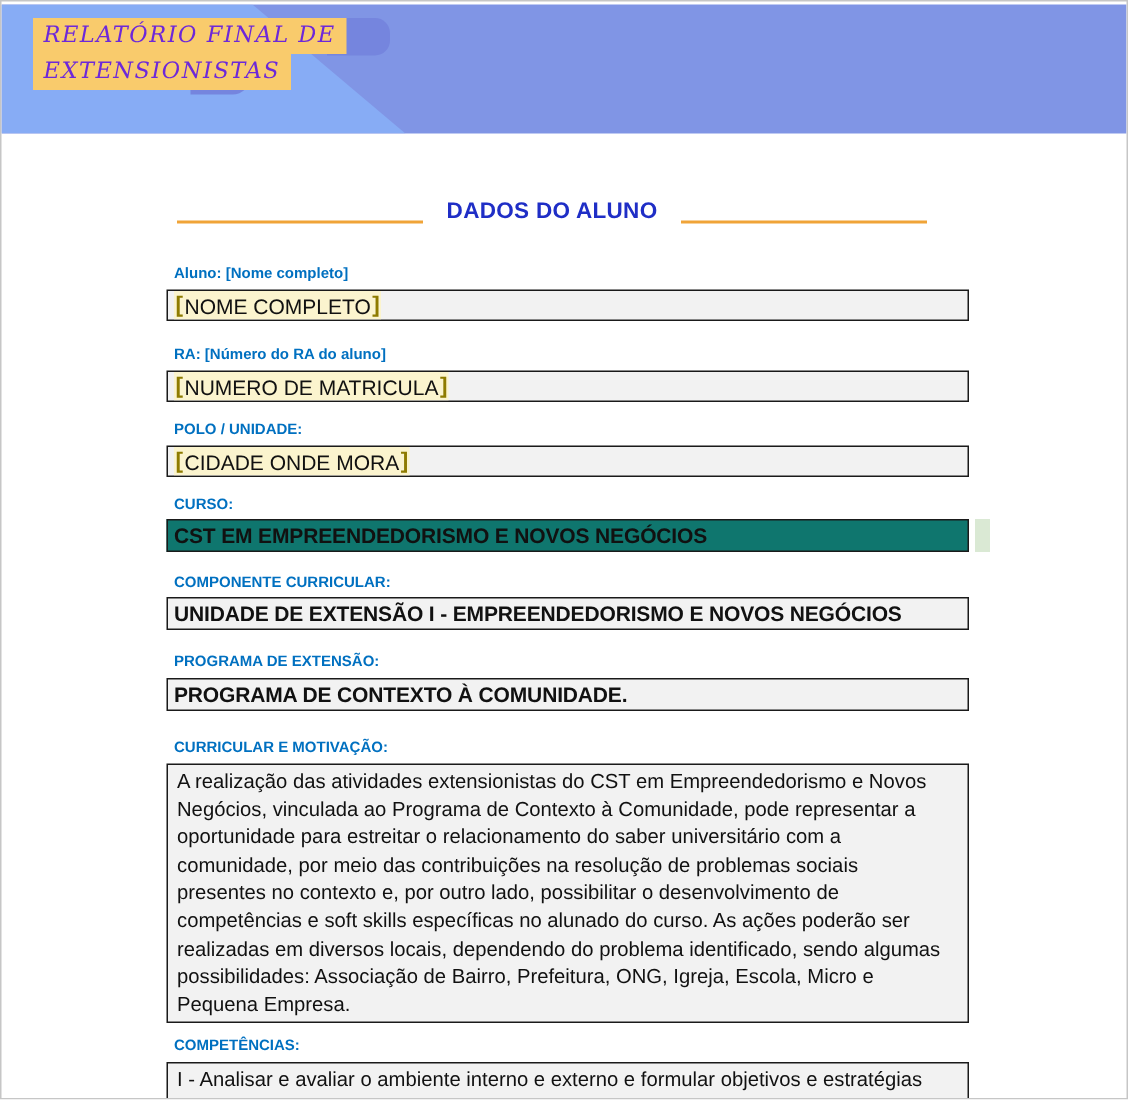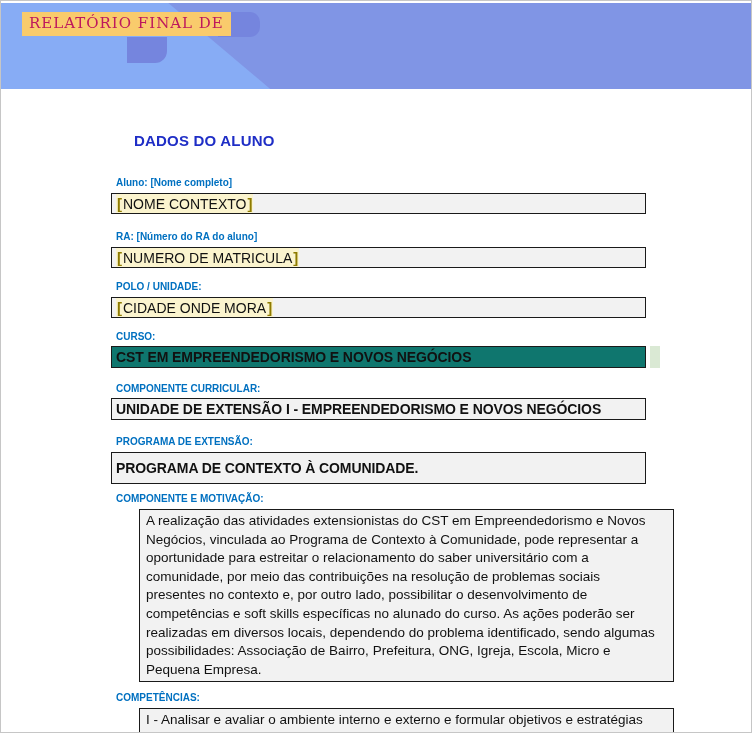--- a/index.html
+++ b/index.html
@@ -12,74 +12,77 @@
   
   .banner { position:absolute; left:0; top:2px; width:750px; height:86px; background:#8095E5; overflow:hidden; }
   .banner-light { position:absolute; inset:0; background:#87ACF5;
     clip-path:polygon(0% 0%, 22.3% 0%, 35.9% 100%, 0% 100%); }
   .step1 { position:absolute; left:217px; top:9px; width:42px; height:25px; background:#7585DE; border-radius:0 10px 10px 0; }
   .step2 { position:absolute; left:126px; top:34px; width:40px; height:26px; background:#7585DE; border-radius:0 0 12px 0; }
   .banner-title { position:absolute; left:21px; top:9px; }
   .title-line { display:table; background:#F9CB6C; padding:2px 7px 3px 7px; }
   .title-line span {
     font-family:"DejaVu Serif", serif; font-size:15px; line-height:19px;
-    letter-spacing:1px; color:#be185d; white-space:nowrap;
+    letter-spacing:1px; color:#6d28d9; white-space:nowrap;font-style:italic;
   }
 
   
   .section-head { position:absolute; left:117px; top:130px; width:500px; height:18px;
-    display:flex; align-items:flex-start;flex-direction:column; }
+    display:flex; align-items:flex-end; }
   .divider { flex:1; height:2px; background:#F0A438; }
   .section-title { margin:0 16px; font-size:15px; font-weight:bold; color:#1F2EC6; letter-spacing:0.2px; white-space:nowrap; }
 
   
   .field-label { position:absolute; left:115px; font-size:10px; font-weight:bold; color:#0070C0; white-space:nowrap; }
   .fbox {
     position:absolute; left:110px; width:535px; height:21px;
     background:#F2F2F2; border:1.5px solid #1a1a1a;
     display:flex; align-items:center; padding:0 4px;
     font-size:14px; color:#111111; white-space:nowrap; overflow:hidden;
   }
   .fbox.bold { font-weight:bold; letter-spacing:-0.1px; }
   .fbox.green { background:#0f766e; }
   .green-strip { position:absolute; left:649px; width:10px; background:#DAE9D4; }
   .hl { background:#FBF4CE; padding:1px 0; display:inline-flex; align-items:center; }
   .br { color:#8E7B00; font-weight:600; font-size:15px; padding:0 1px; line-height:17px; }
   .fbox.para {
     height:auto; min-height:21px; align-items:flex-start; display:block;
-    white-space:pre-line; font-size:13.5px; line-height:18.6px; padding:2px 6px;margin-left:28px;
+    white-space:pre-line; font-size:13.5px; line-height:18.6px; padding:2px 6px;
   }
 </style>
 </head>
 <body>
 
 <div class="page">
 
   <div class="banner">
     <div class="banner-light"></div>
     <div class="step1"></div>
     <div class="step2"></div>
     <div class="banner-title">
       <div class="title-line">
           <span>RELATÓRIO FINAL DE</span>
         </div>
+      <div class="title-line">
+          <span>EXTENSIONISTAS</span>
+        </div>
     </div>
   </div>
 
   <div class="section-head">
     <div class="divider"></div>
     <div class="section-title">DADOS DO ALUNO</div>
     <div class="divider"></div>
   </div>
 
   <div class="field-label" style="top:176px">Aluno: [Nome completo]</div>
   <div class="fbox" style="top:192px">
     <span class="hl">
         <span class="br">[</span>
-        <span>NOME CONTEXTO</span>
+        <span>NOME COMPLETO</span>
         <span class="br">]</span>
       </span>
   </div>
 
   <div class="field-label" style="top:230px">RA: [Número do RA do aluno]</div>
   <div class="fbox" style="top:246px">
     <span class="hl">
         <span class="br">[</span>
         <span>NUMERO DE MATRICULA</span>
         <span class="br">]</span>
@@ -100,25 +103,25 @@
     <span>CST EM EMPREENDEDORISMO E NOVOS NEGÓCIOS</span>
   </div>
   <div class="green-strip" style="top:345px; height:22px"></div>
 
   <div class="field-label" style="top:382px">COMPONENTE CURRICULAR:</div>
   <div class="fbox bold" style="top:397px; height:22px">
     <span>UNIDADE DE EXTENSÃO I - EMPREENDEDORISMO E NOVOS NEGÓCIOS</span>
   </div>
 
   <div class="field-label" style="top:435px">PROGRAMA DE EXTENSÃO:</div>
-  <div class="fbox bold" style="top:451px; height:32px">
+  <div class="fbox bold" style="top:451px; height:22px">
     <span>PROGRAMA DE CONTEXTO À COMUNIDADE.</span>
   </div>
 
-  <div class="field-label" style="top:492px">COMPONENTE E MOTIVAÇÃO:</div>
+  <div class="field-label" style="top:492px">CURRICULAR E MOTIVAÇÃO:</div>
   <div class="fbox para" style="top:508px">A realização das atividades extensionistas do CST em Empreendedorismo e Novos
 Negócios, vinculada ao Programa de Contexto à Comunidade, pode representar a
 oportunidade para estreitar o relacionamento do saber universitário com a
 comunidade, por meio das contribuições na resolução de problemas sociais
 presentes no contexto e, por outro lado, possibilitar o desenvolvimento de
 competências e soft skills específicas no alunado do curso. As ações poderão ser
 realizadas em diversos locais, dependendo do problema identificado, sendo algumas
 possibilidades: Associação de Bairro, Prefeitura, ONG, Igreja, Escola, Micro e
 Pequena Empresa.</div>
 

